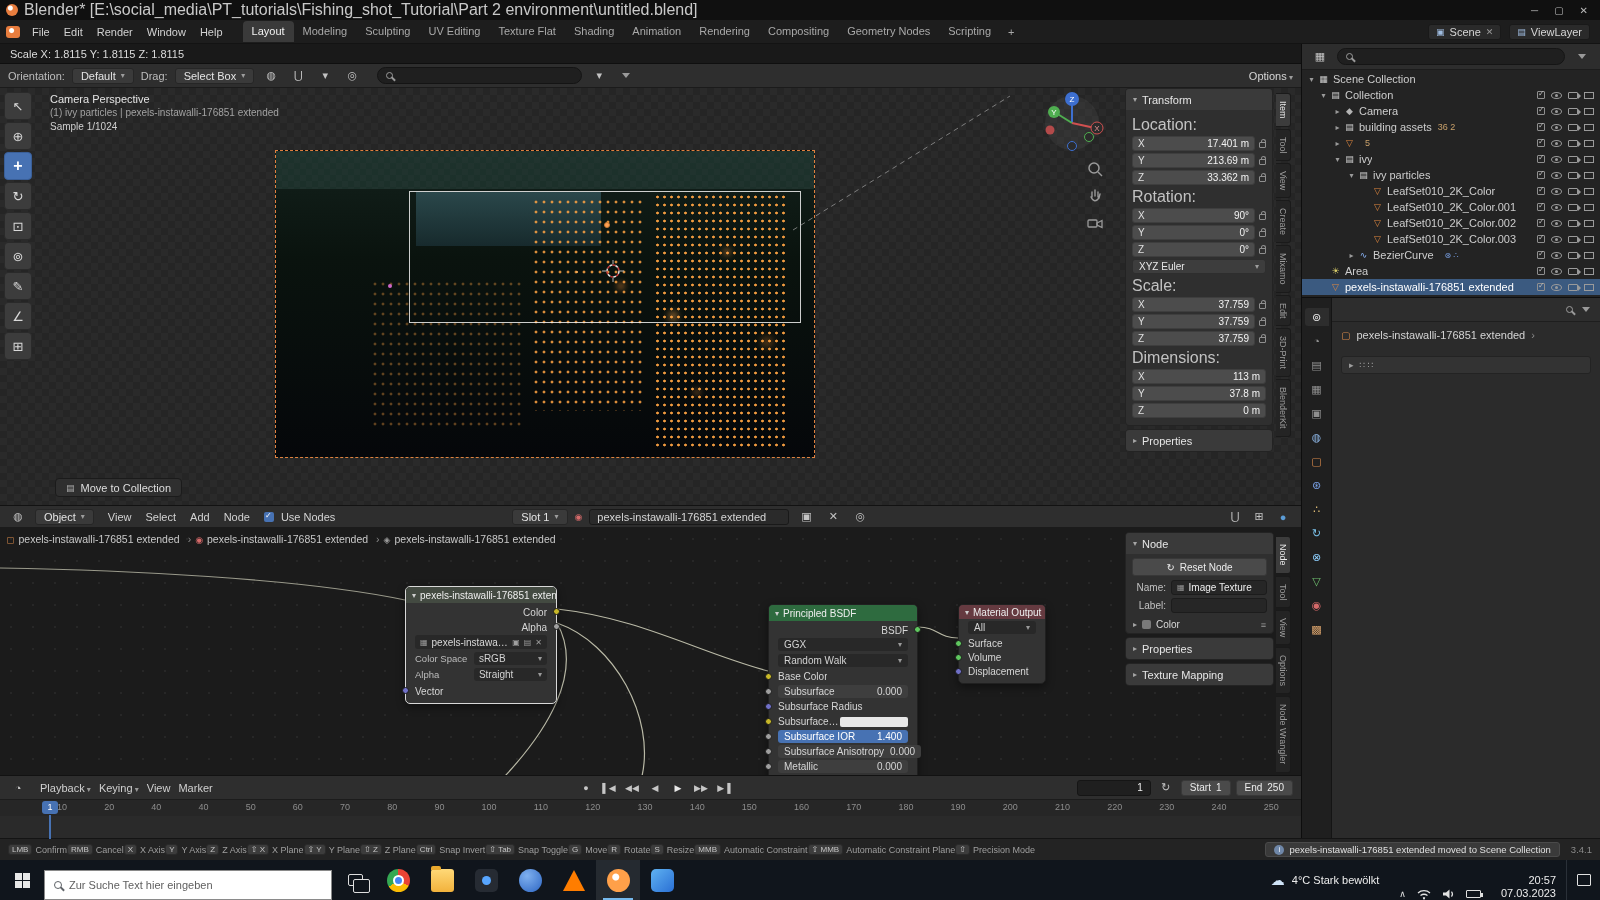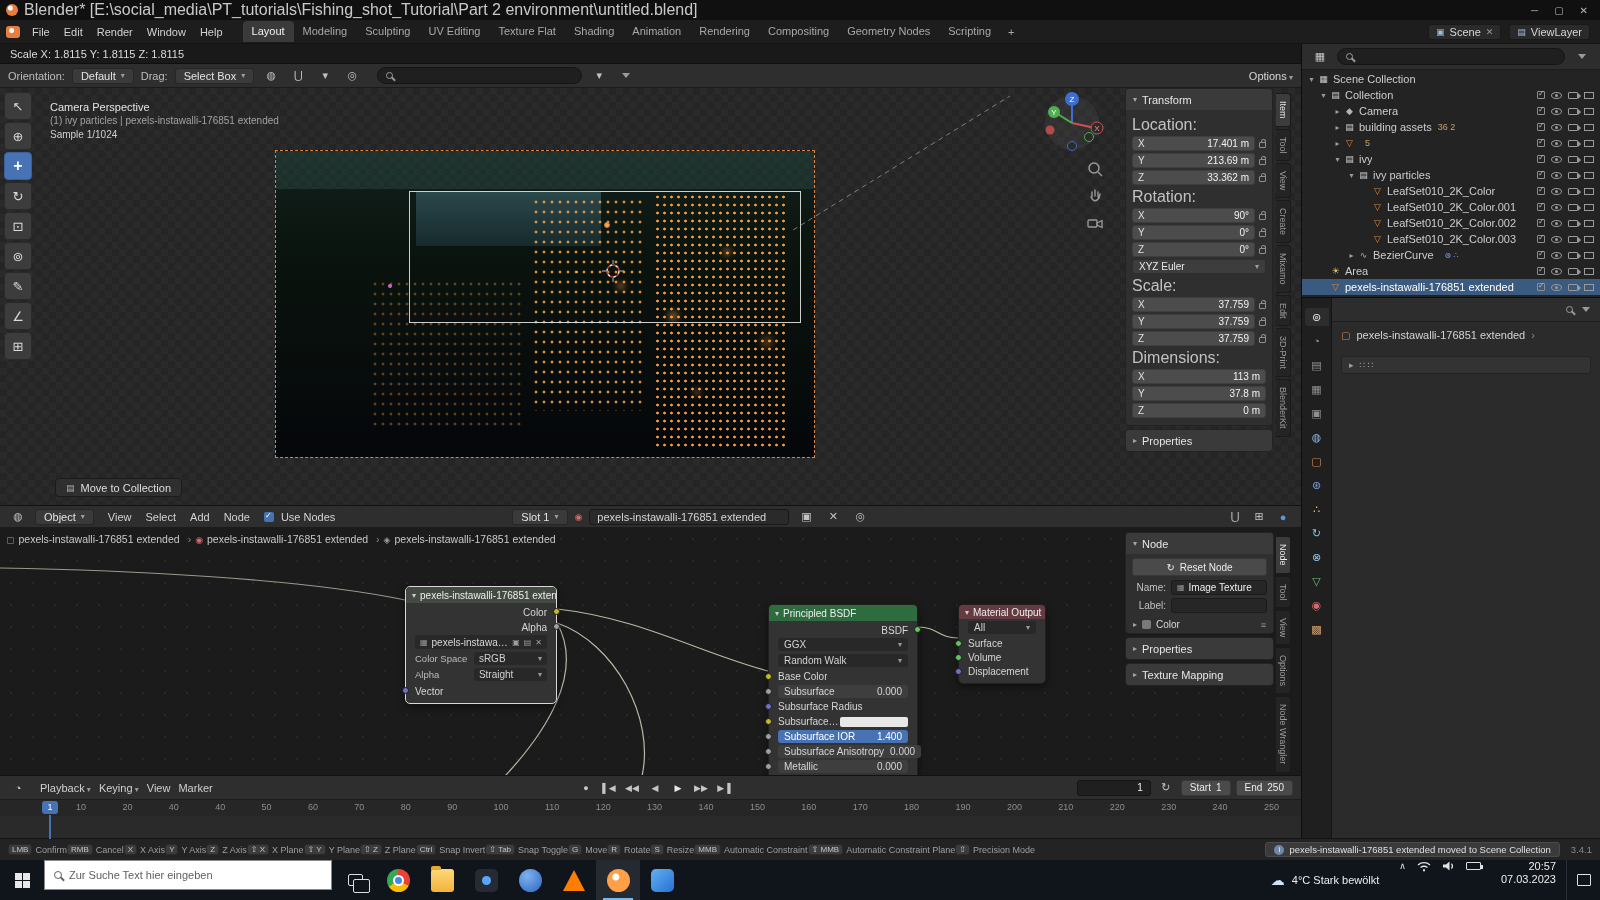--- a/index.html
+++ b/index.html
@@ -50,21 +50,21 @@
 
 .workarea{flex:1;display:flex;min-height:0}
 .main{width:1302px;flex:none;display:flex;flex-direction:column;border-right:1px solid #0d0d0d}
 .rightcol{flex:1;display:flex;flex-direction:column;background:#252525;min-width:0}
 
 
 .viewport{position:relative;height:418px;flex:none;overflow:hidden;border-bottom:1px solid #121212;
 background-color:#2a2a2a;
 background-image:linear-gradient(45deg,#252525 25%,transparent 25%,transparent 75%,#252525 75%),linear-gradient(45deg,#252525 25%,transparent 25%,transparent 75%,#252525 75%);
 background-position:0 0,7px 7px;background-size:14px 14px}
-.vp-overlay{position:absolute;left:50px;top:12px;line-height:14px;pointer-events:none}
+.vp-overlay{position:absolute;left:50px;top:4px;line-height:14px;pointer-events:none}
 .vp-overlay .l1{color:#e4e4e4;font-size:11px}
 .vp-overlay .l2{color:#a2a2a2;font-size:10px}
 .vp-overlay .l3{color:#cfcfcf;font-size:10px}
 .vp-toolbar{position:absolute;left:4px;top:4px;display:flex;flex-direction:column;gap:2px}
 .tool{width:28px;height:28px;background:#3c3c3c;border:1px solid #2a2a2a;border-radius:4px;display:flex;align-items:center;justify-content:center;color:#d9d9d9;font-size:13px}
 .tool.active{background:#4772b3;border-color:#3a5f98;color:#fff}
 .tool[data-icon="select-box"]::before{content:"↖"}
 .tool[data-icon="cursor"]::before{content:"⊕"}
 .tool[data-icon="move"]::before{content:"+";font-weight:bold;font-size:16px}
 .tool[data-icon="rotate"]::before{content:"↻"}
@@ -237,35 +237,35 @@
 .tlm{color:#d0d0d0;padding:2px 4px;white-space:nowrap}
 .tlm.dd::after{content:" ▾";font-size:8px;color:#999}
 .transport{position:absolute;left:576px;display:flex;align-items:center;gap:3px}
 .tpb{width:20px;height:16px;display:flex;align-items:center;justify-content:center;color:#c6c6c6;font-size:9px}
 .tpb.play{color:#e8e8e8}
 .tl-right{margin-left:auto;display:flex;align-items:center;gap:5px}
 .framefield{width:74px;height:16px;background:#1f1f1f;border:1px solid #151515;border-radius:3px;display:flex;align-items:center;justify-content:flex-end;padding:0 7px;color:#f0f0f0;font-size:10px}
 .sepill{height:16px;background:#4a4a4a;border:1px solid #383838;border-radius:3px;display:flex;align-items:center;gap:5px;padding:0 8px;font-size:10px;color:#ececec}
 .tl-ruler{flex:1;position:relative;background:#262626}
 .tl-body{position:absolute;left:0;right:0;top:16px;bottom:0;background:#2a2a2a}
-.ticks{position:absolute;left:76px;right:22px;top:2px;display:flex;justify-content:space-between;color:#8d8d8d;font-size:9px}
+.ticks{position:absolute;left:57px;right:22px;top:2px;display:flex;justify-content:space-between;color:#8d8d8d;font-size:9px}
 .playhead{position:absolute;left:42px;top:1px;width:16px}
 .ph-chip{background:#4772b3;border-radius:3px;color:#fff;font-size:9px;text-align:center;height:13px;line-height:13px}
 .ph-line{position:absolute;left:7px;top:14px;width:2px;height:24px;background:#4772b3}
 
 
 .statusbar{height:22px;flex:none;background:#232323;border-top:1px solid #141414;display:flex;align-items:center;gap:7px;padding:0 8px;font-size:9px;color:#9f9f9f;overflow:hidden;white-space:nowrap}
 .sb-item{display:flex;align-items:center;gap:3px;flex:none}
 kbd{background:#3c3c3c;border:1px solid #2a2a2a;border-radius:3px;padding:0 3px;font-size:8px;color:#c5c5c5;font-family:inherit}
 .sb-msg{margin-left:auto;display:flex;align-items:center;gap:5px;background:#3a3a3a;border:1px solid #4a4a4a;border-radius:3px;padding:1px 8px;color:#e0e0e0;font-size:9.5px;flex:none}
 .info{width:10px;height:10px;border-radius:50%;background:#6f87a8;color:#fff;font-size:7px;display:flex;align-items:center;justify-content:center;font-style:normal}
 .sb-ver{color:#8a8a8a;flex:none;padding-left:4px;font-size:9.5px}
 
 
-.taskbar{height:40px;flex:none;background:#10151c;display:flex;align-items:flex-start}
+.taskbar{height:40px;flex:none;background:#10151c;display:flex;align-items:flex-end}
 .tb-start{width:44px;height:40px;display:flex;align-items:center;justify-content:center}
 .winlogo{display:grid;grid-template-columns:7px 7px;grid-template-rows:7px 7px;gap:1px}
 .winlogo i{background:#e8e8e8}
 .tb-search{width:288px;height:30px;background:#fff;border:1px solid #8a8a8a;display:flex;align-items:center;gap:7px;padding:0 9px;margin-right:2px}
 .tb-search .magD{width:8px;height:8px;border:1.5px solid #5f6368;border-radius:50%;position:relative}
 .tb-search .magD::after{content:"";position:absolute;width:5px;height:1.5px;background:#5f6368;transform:rotate(45deg);right:-4px;bottom:-1px}
 .tb-search input{border:none;outline:none;flex:1;font-size:11px;color:#333;background:transparent}
 .tb-search input::placeholder{color:#5f5f5f}
 .tb-btn{width:42px;height:40px;display:flex;align-items:center;justify-content:center}
 .tview{position:relative;width:15px;height:12px;border:1px solid #dedede;border-radius:2px}

